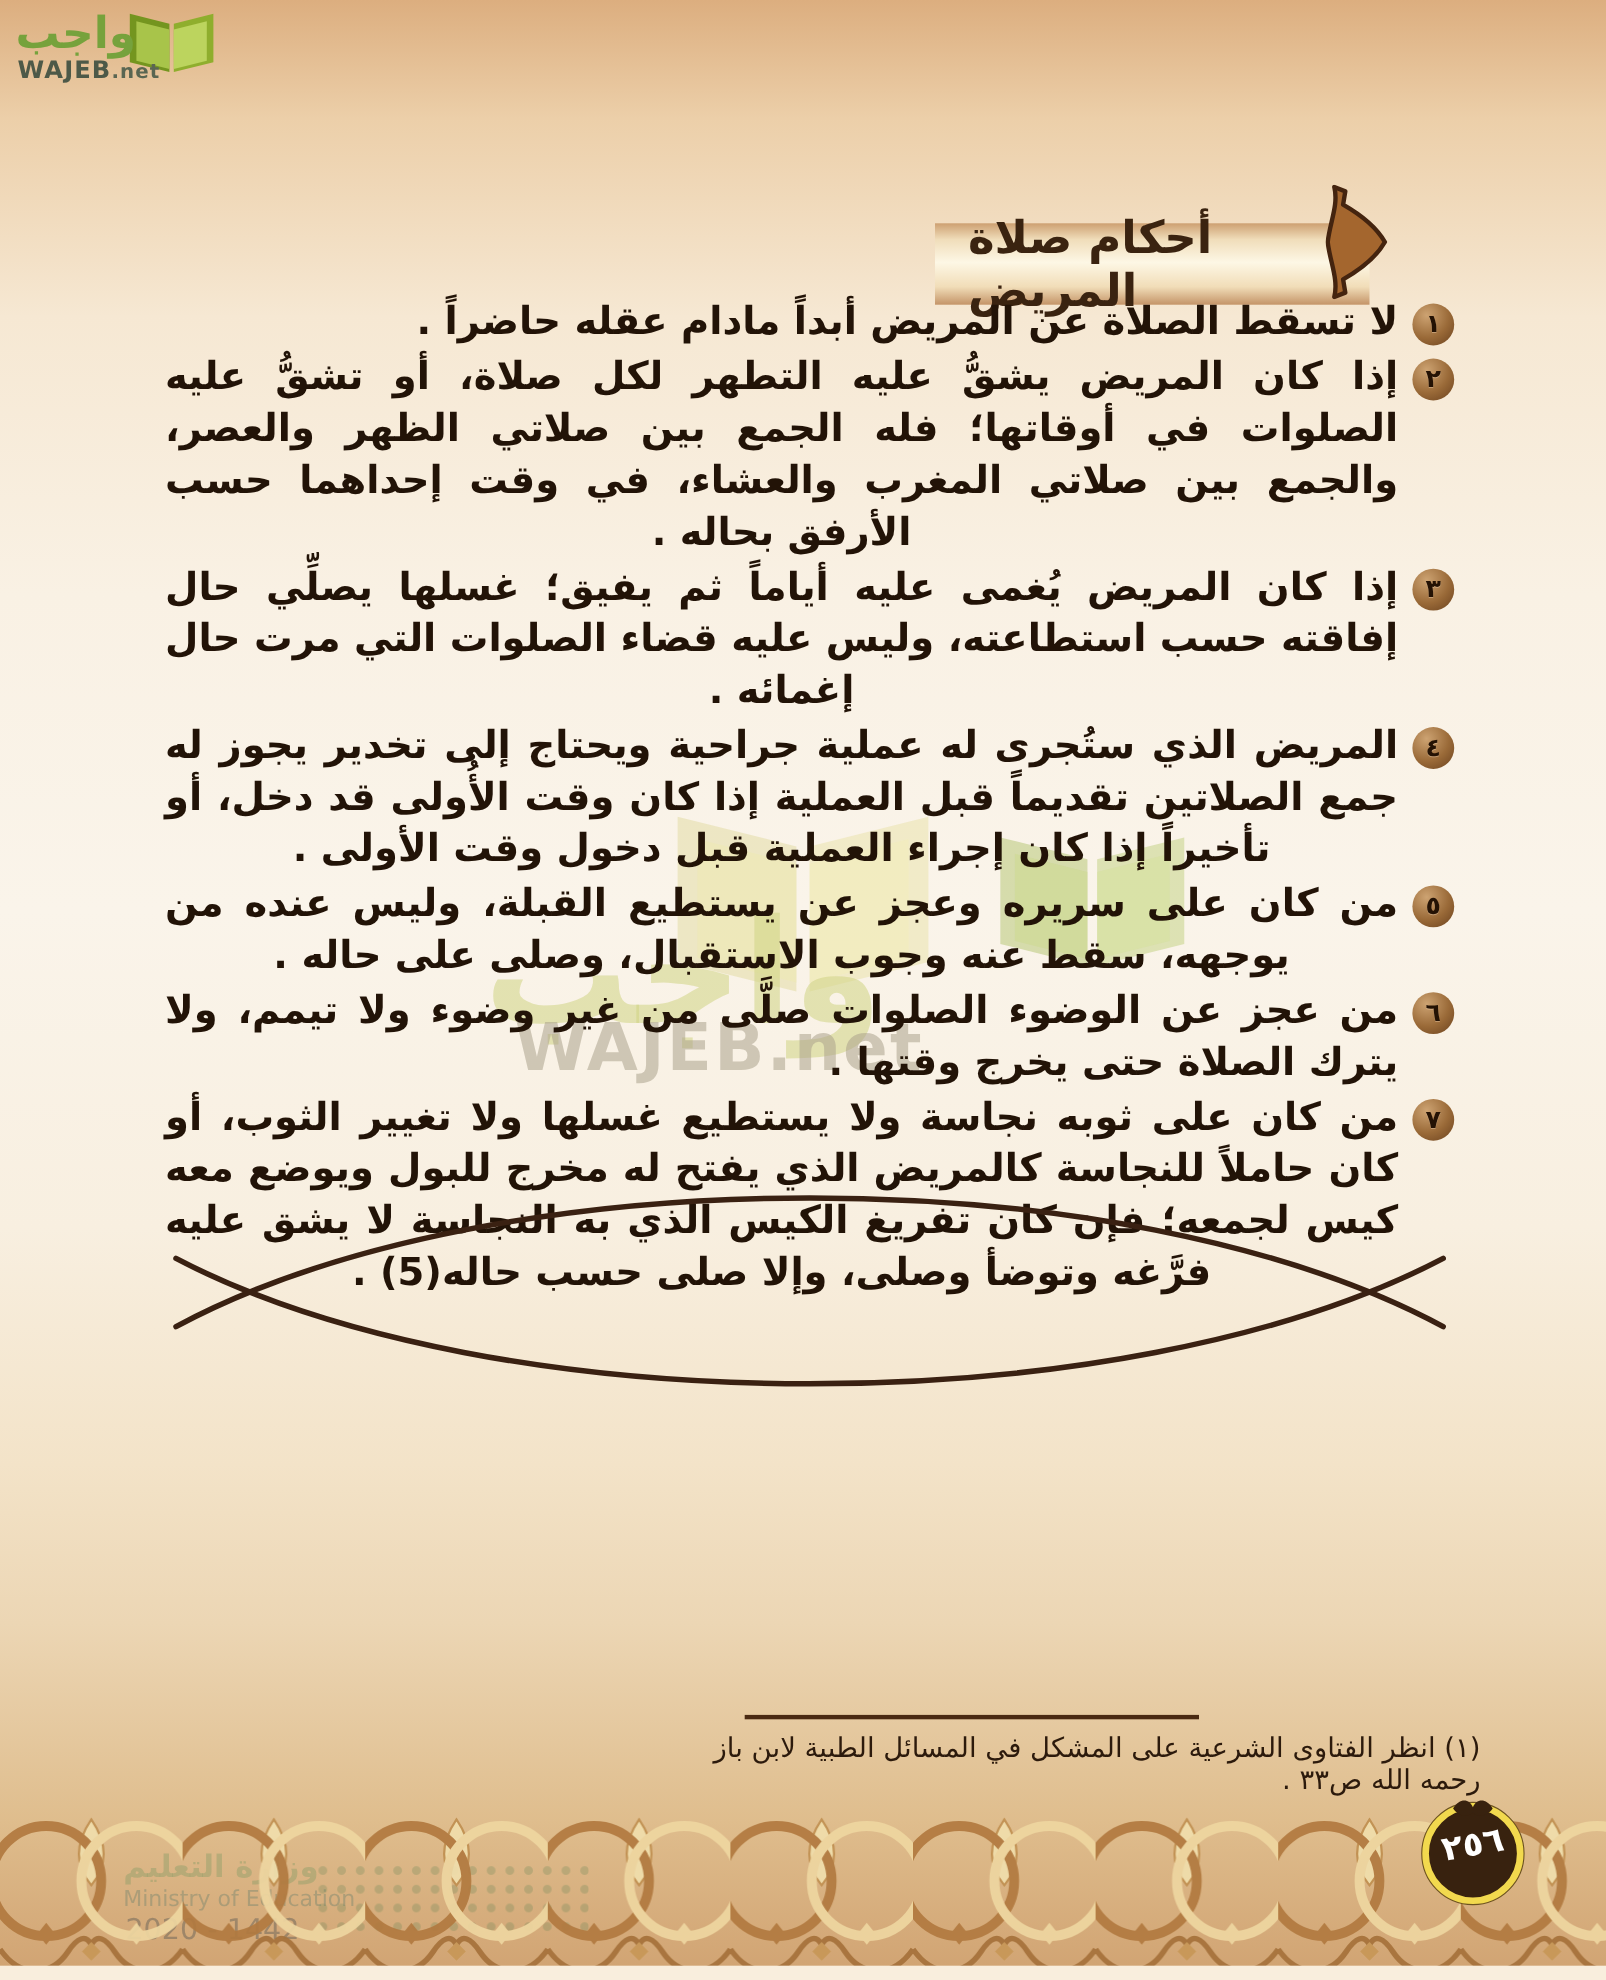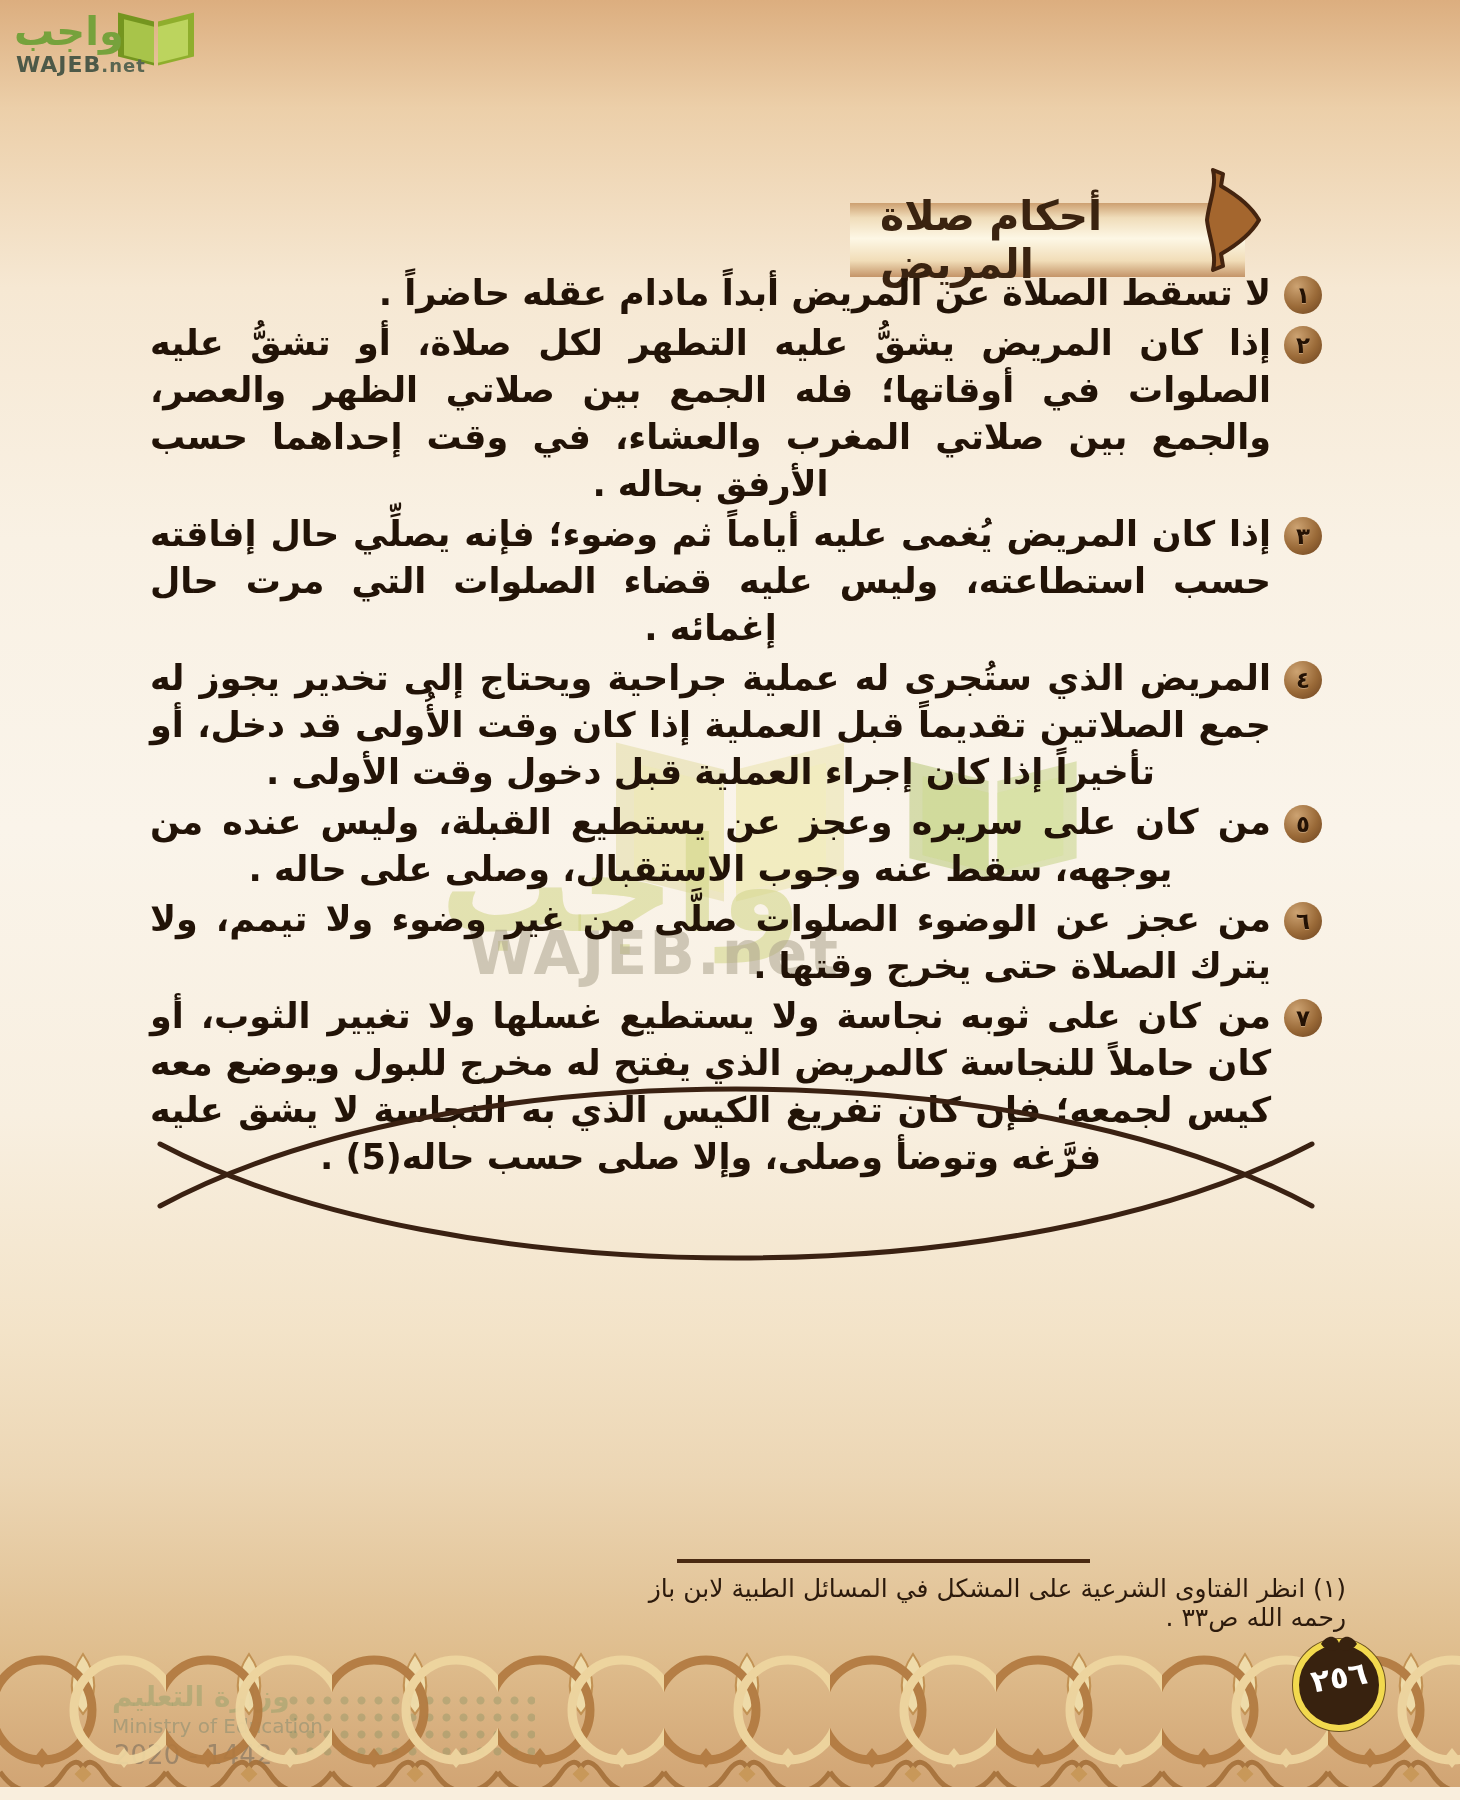--- a/index.html
+++ b/index.html
@@ -119,21 +119,21 @@
     <div class="item">
       <div class="bullet">١</div>
       <div class="itext last-r">لا تسقط الصلاة عن المريض أبداً مادام عقله حاضراً .</div>
     </div>
     <div class="item">
       <div class="bullet">٢</div>
       <div class="itext last-c">إذا كان المريض يشقُّ عليه التطهر لكل صلاة، أو تشقُّ عليه الصلوات في أوقاتها؛ فله الجمع بين صلاتي الظهر والعصر، والجمع بين صلاتي المغرب والعشاء، في وقت إحداهما حسب الأرفق بحاله .</div>
     </div>
     <div class="item">
       <div class="bullet">٣</div>
-      <div class="itext last-c">إذا كان المريض يُغمى عليه أياماً ثم وضوء؛ فإنه يصلِّي حال إفاقته حسب استطاعته، وليس عليه قضاء الصلوات التي مرت حال إغمائه .</div>
+      <div class="itext last-c">إذا كان المريض يُغمى عليه أياماً ثم يفيق؛ غسلها يصلِّي حال إفاقته حسب استطاعته، وليس عليه قضاء الصلوات التي مرت حال إغمائه .</div>
     </div>
     <div class="item">
       <div class="bullet">٤</div>
       <div class="itext last-c">المريض الذي ستُجرى له عملية جراحية ويحتاج إلى تخدير يجوز له جمع الصلاتين تقديماً قبل العملية إذا كان وقت الأُولى قد دخل، أو تأخيراً إذا كان إجراء العملية قبل دخول وقت الأولى .</div>
     </div>
     <div class="item">
       <div class="bullet">٥</div>
       <div class="itext last-c">من كان على سريره وعجز عن يستطيع القبلة، وليس عنده من يوجهه، سقط عنه وجوب الاستقبال، وصلى على حاله .</div>
     </div>
     <div class="item">

